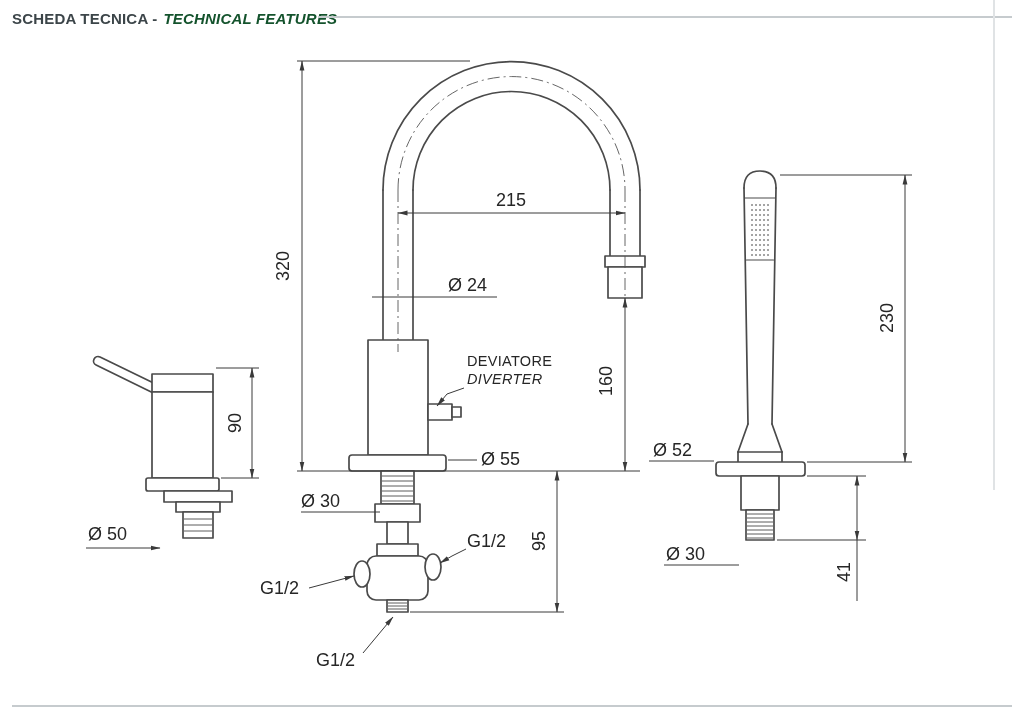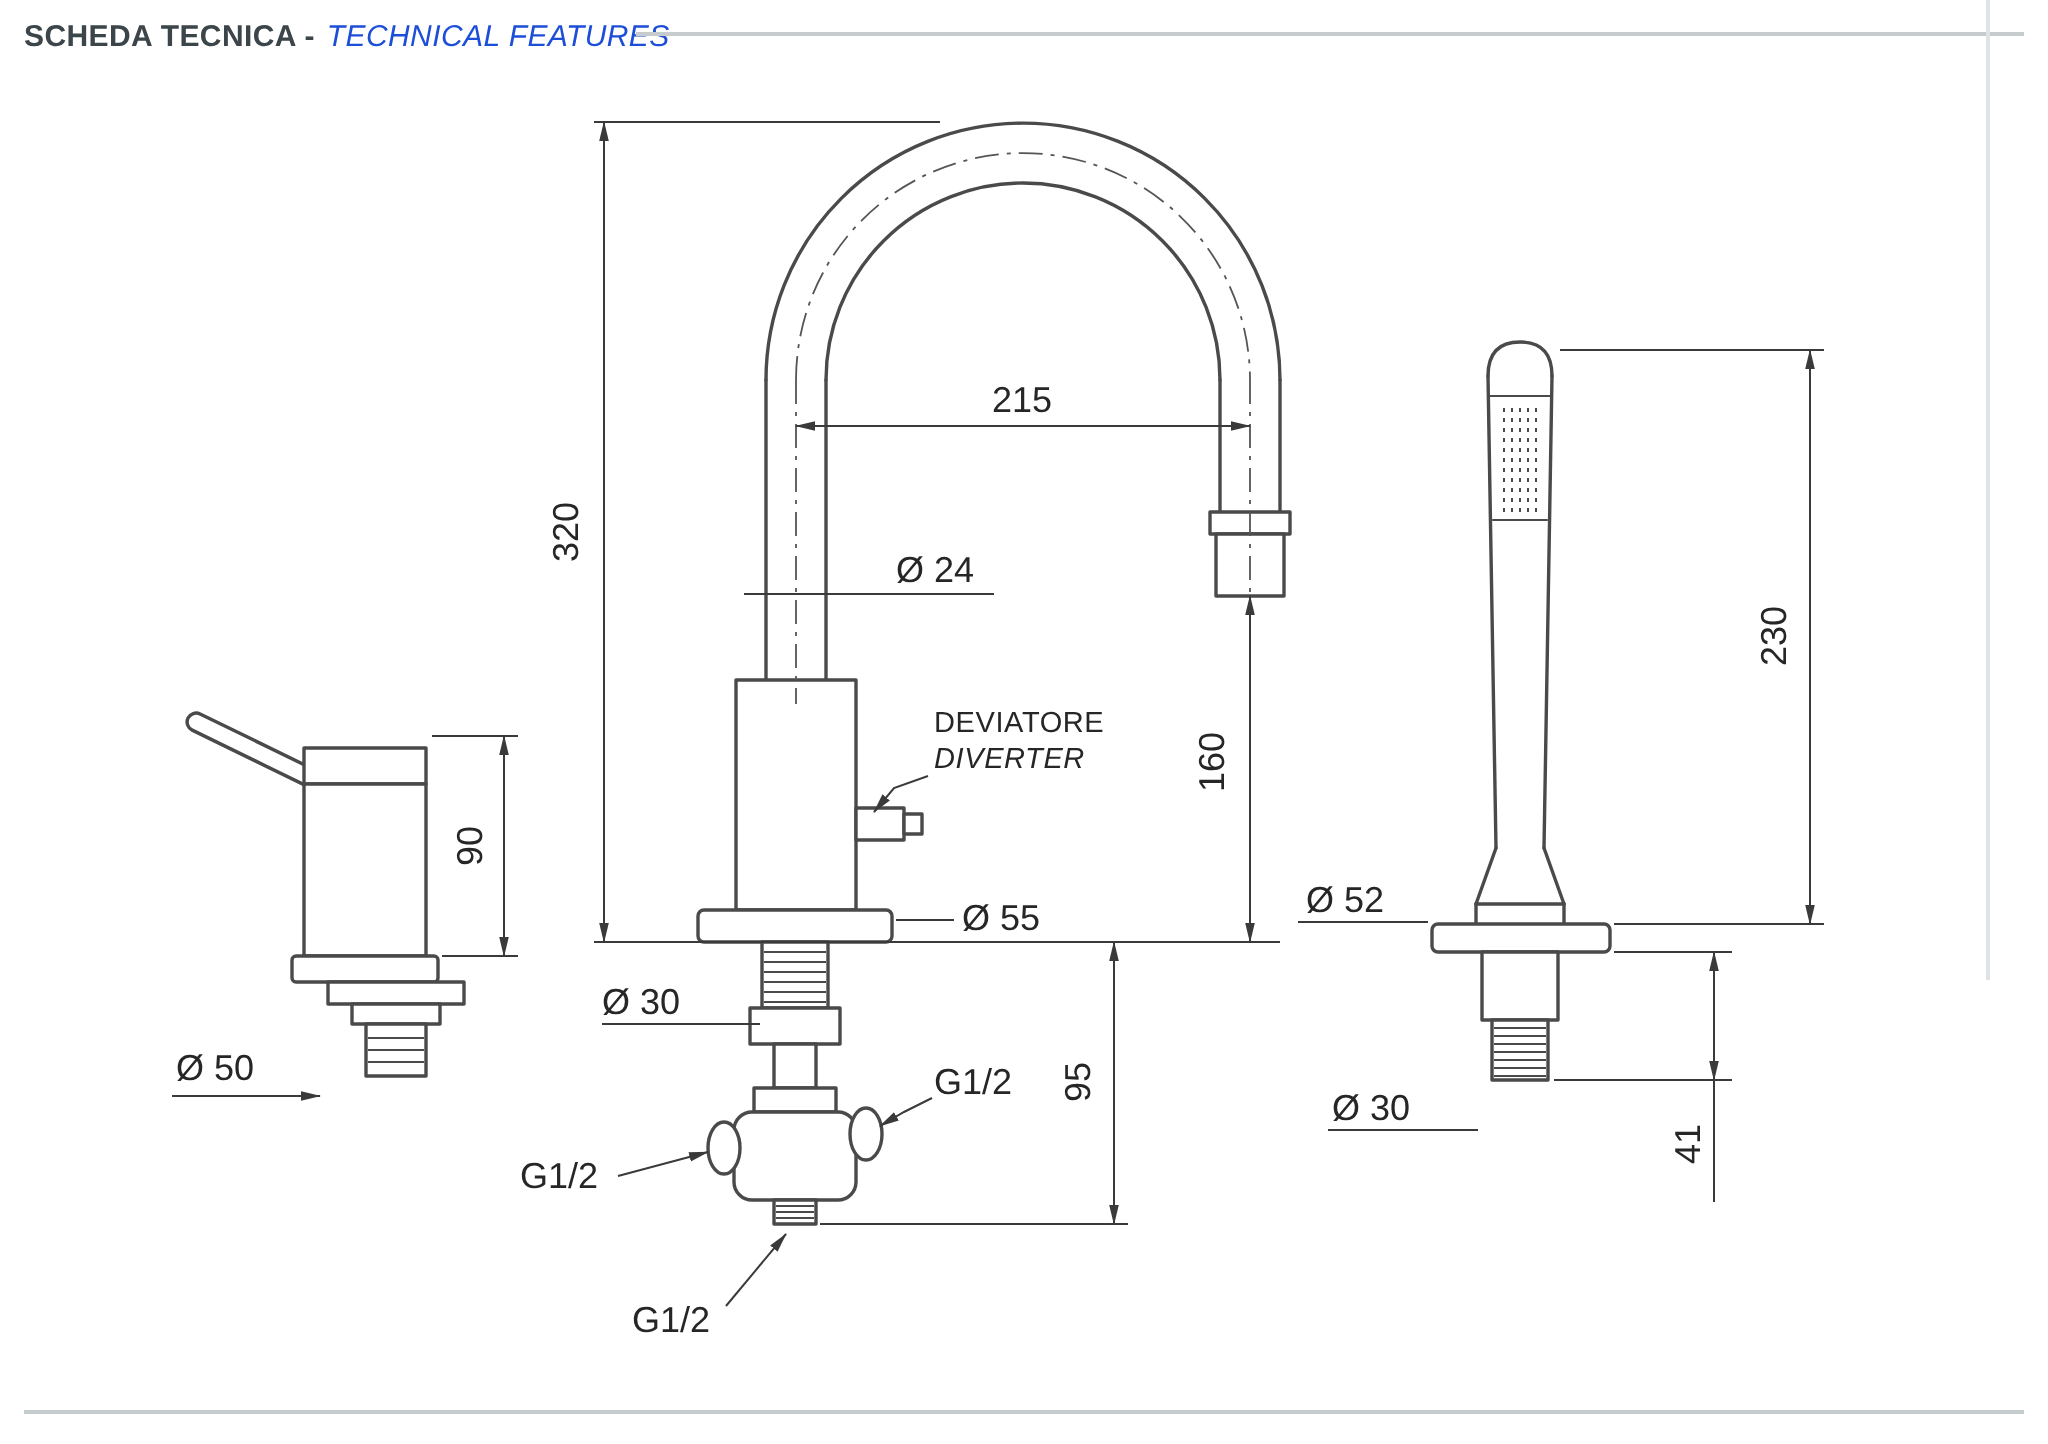--- a/index.html
+++ b/index.html
@@ -1,20 +1,20 @@
 <!DOCTYPE html>
 <html><head>
 <meta charset="utf-8">
 <style>
   html,body{margin:0;padding:0;background:#ffffff;}
   .page{position:relative;width:1024px;height:722px;background:#ffffff;overflow:hidden;
         font-family:"Liberation Sans", sans-serif;}
   .hdr{position:absolute;left:12px;top:6px;height:24px;display:flex;align-items:center;white-space:nowrap;}
   .hdr .b{font-size:15px;font-weight:700;color:#3c4549;letter-spacing:.2px;}
-  .hdr .i{font-size:15px;font-weight:400;font-style:italic;color:#1d4ed8;margin-left:6px;letter-spacing:.2px;text-align:center;}
+  .hdr .i{font-size:15px;font-weight:700;font-style:italic;color:#14532d;margin-left:6px;letter-spacing:.2px;text-align:center;}
   .hdr-rule{position:absolute;left:318px;right:12px;top:16px;height:2px;background:#c6cbce;}
   .bot-rule{position:absolute;left:12px;right:12px;top:705px;height:2px;background:#c6cbce;}
   .right-rule{position:absolute;left:993px;top:0;width:2px;height:490px;background:#e0e3e5;}
   svg{position:absolute;left:0;top:0;}
   .ln{stroke:#4a4a4a;stroke-width:1.7;fill:none;stroke-linecap:round;stroke-linejoin:round;}
   .lnf{stroke:#4a4a4a;stroke-width:1.7;fill:#ffffff;stroke-linejoin:round;}
   .ln2{stroke:#4a4a4a;stroke-width:1.1;fill:none;stroke-linecap:round;}
   .thread{stroke:#4a4a4a;stroke-width:.9;fill:none;}
   .dot{stroke:#4a4a4a;stroke-width:1;fill:none;stroke-dasharray:2 3;}
   .cl{stroke:#555;stroke-width:.9;fill:none;stroke-dasharray:12 4 2 4;}

